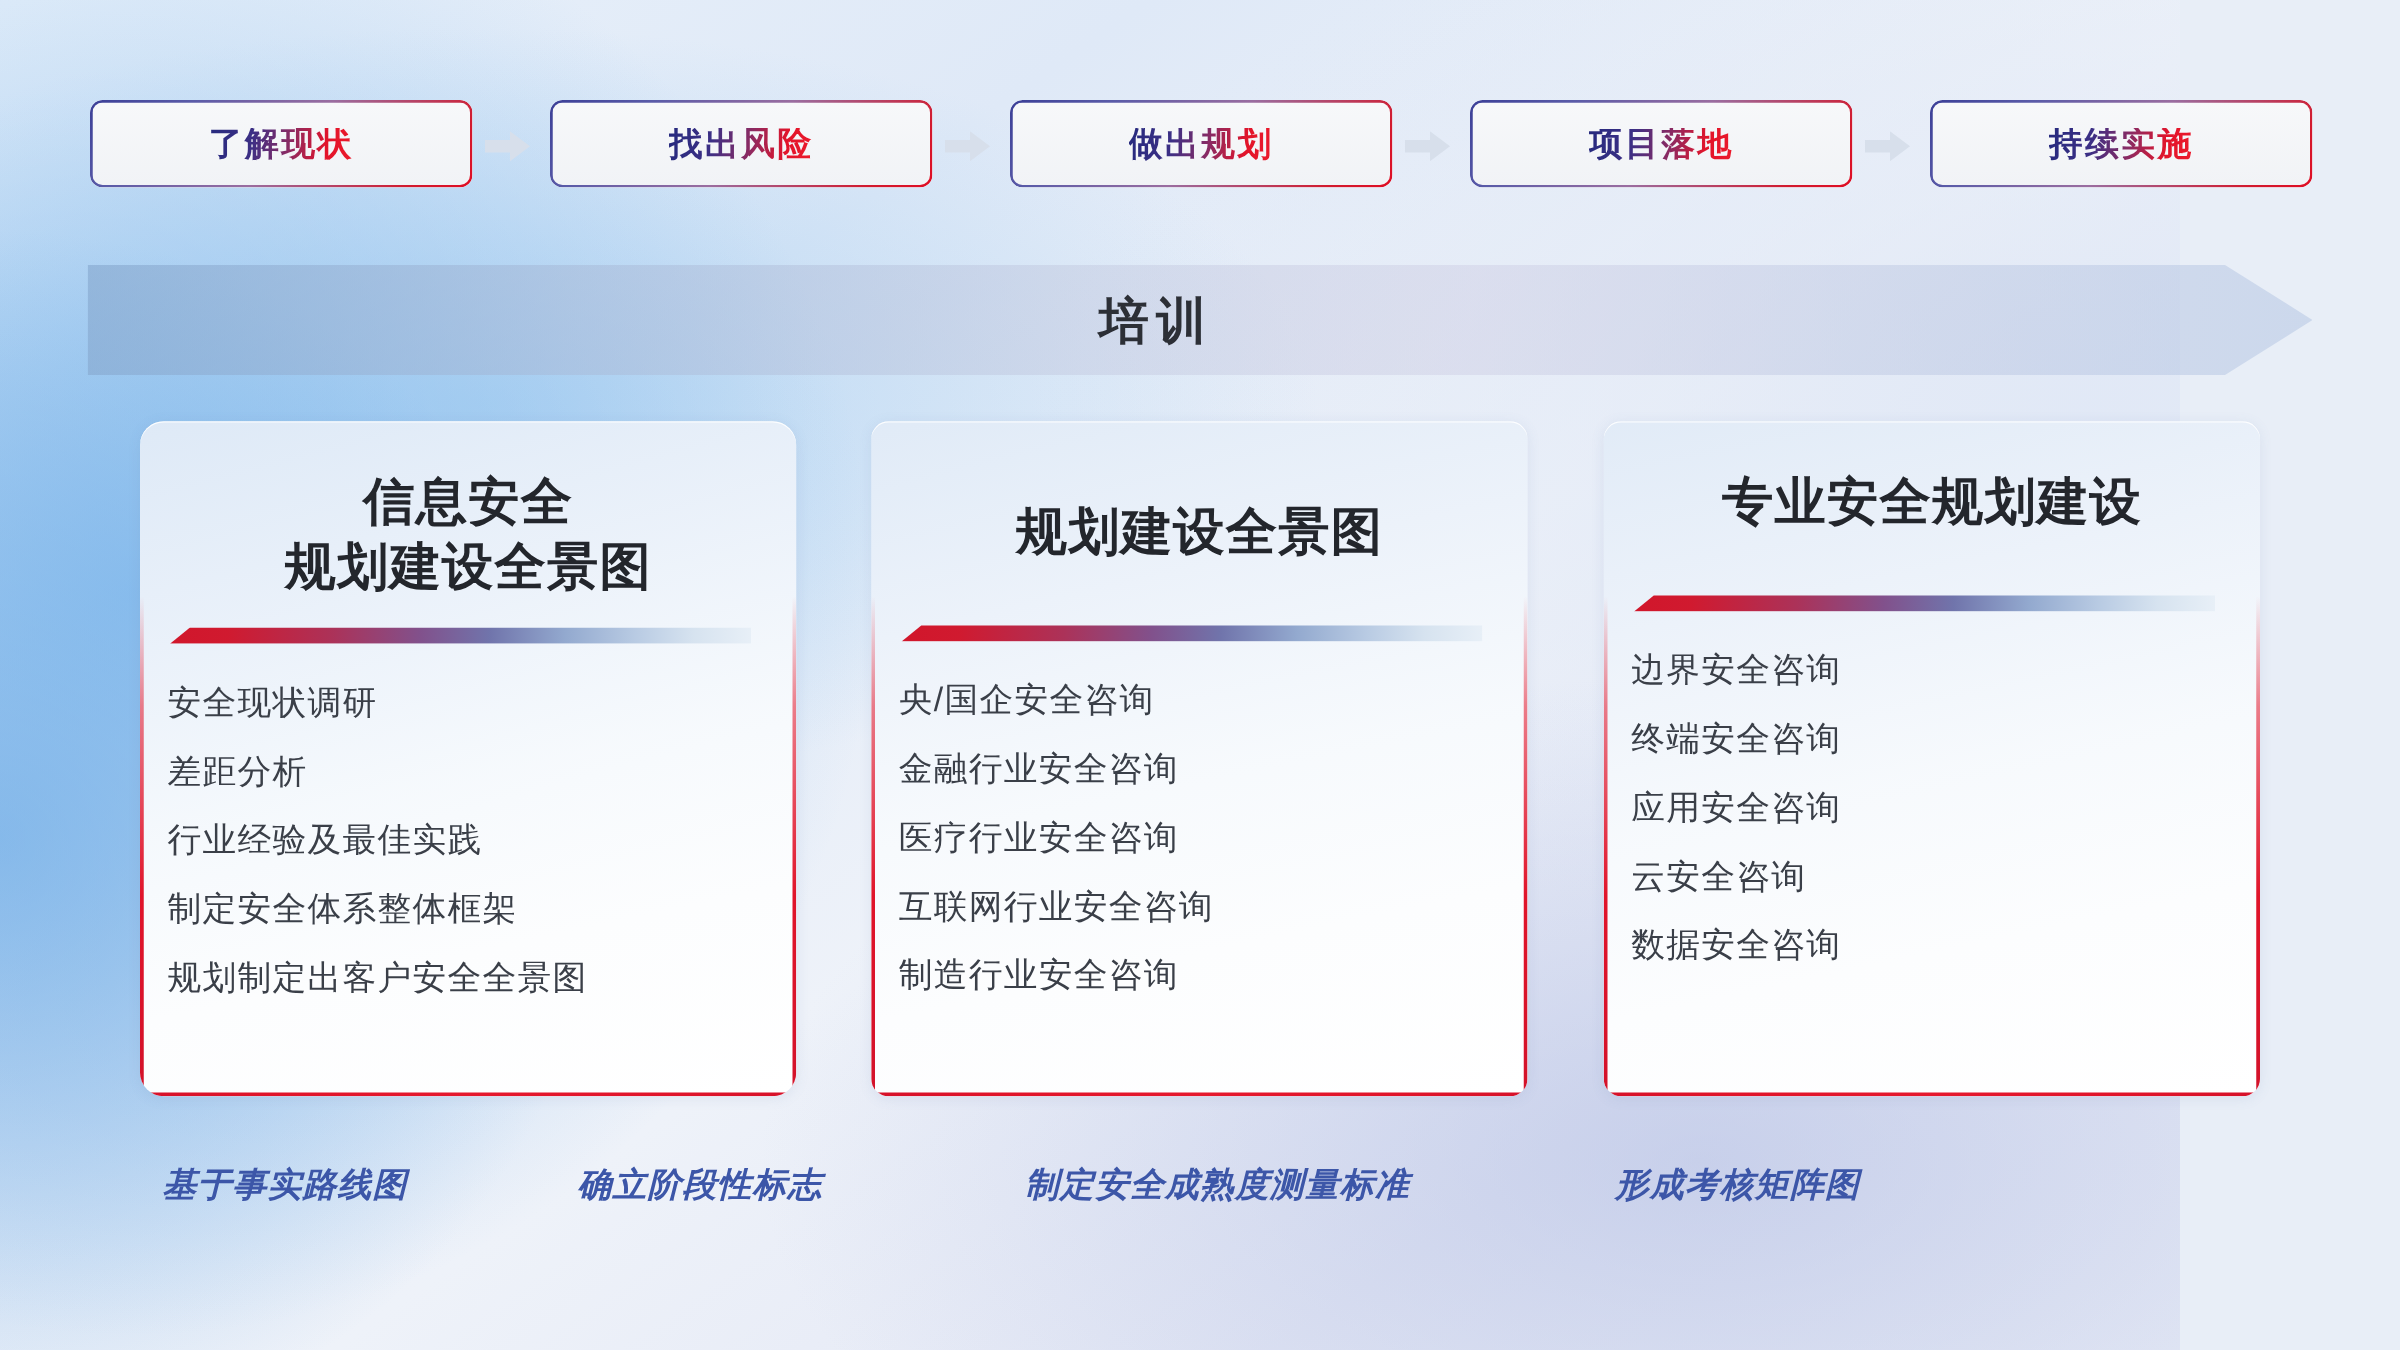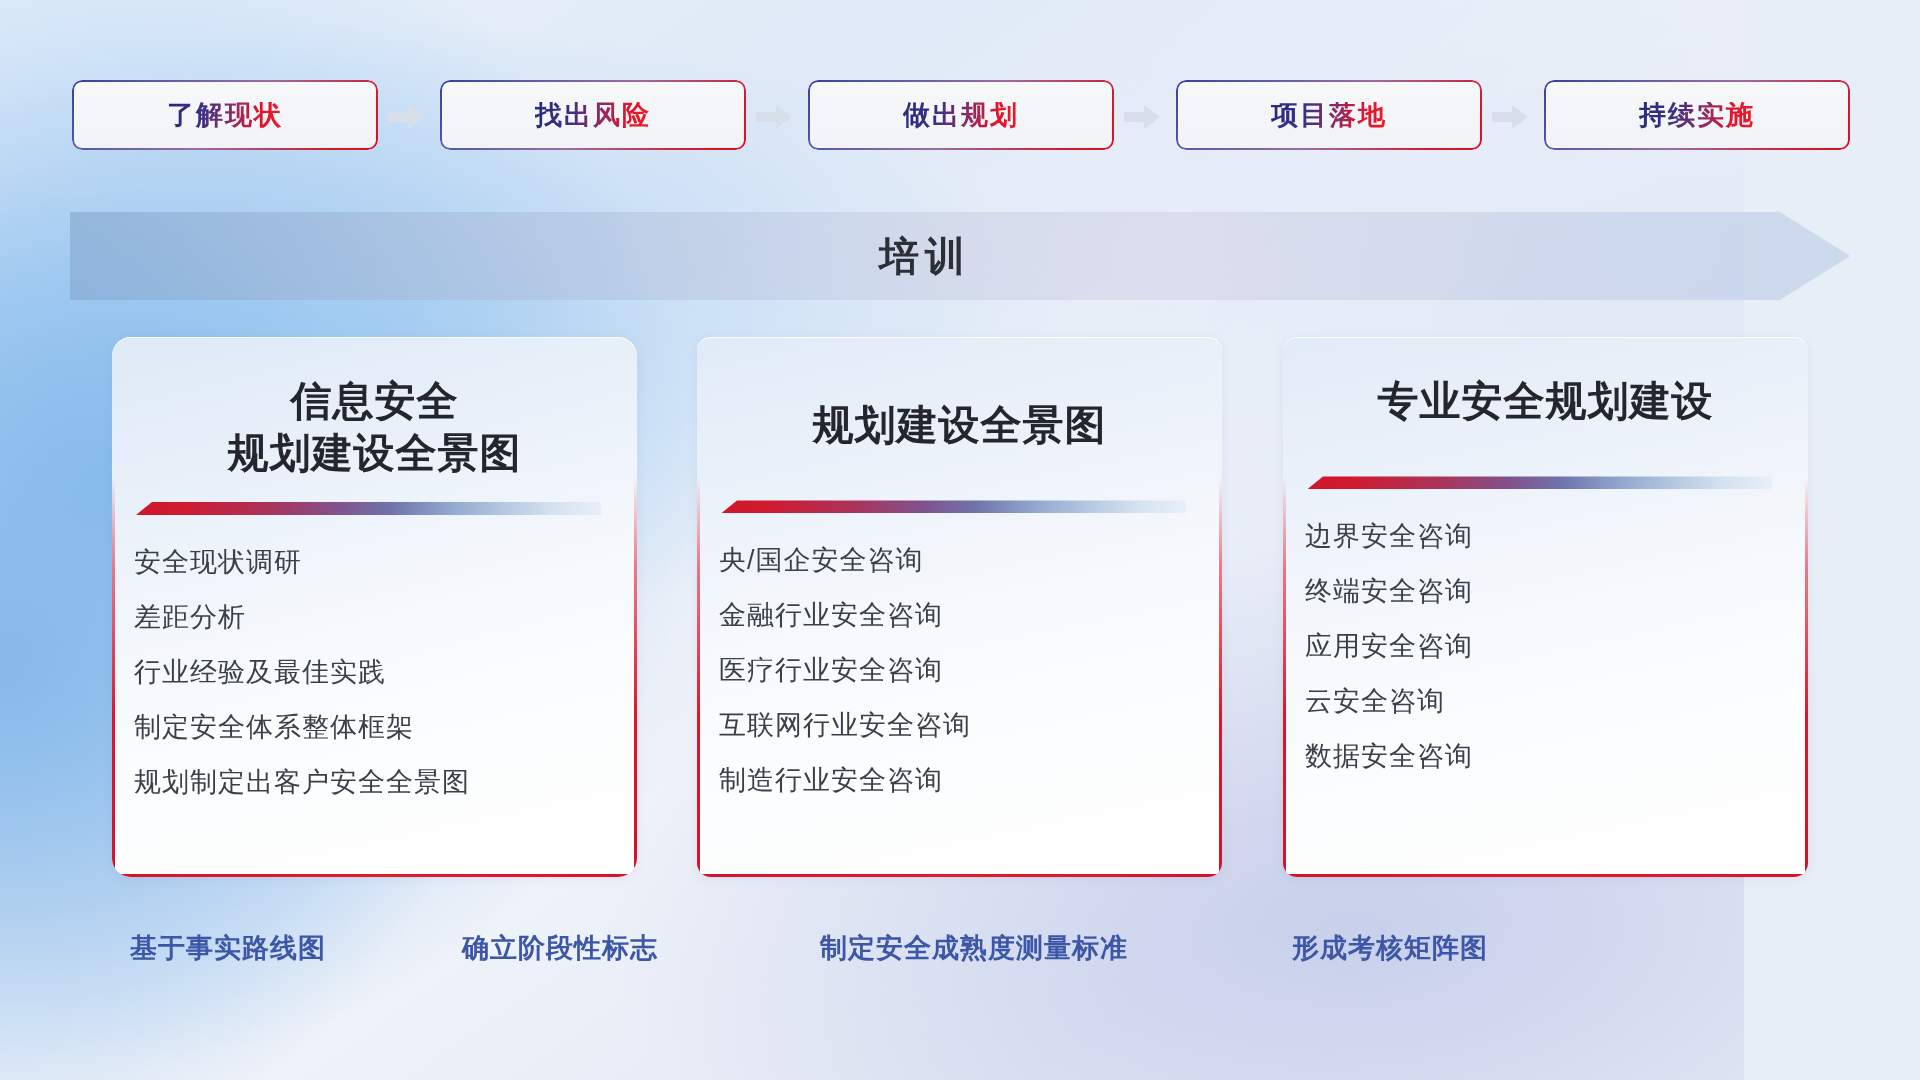--- a/index.html
+++ b/index.html
@@ -121,20 +121,21 @@
     font-size:27px;color:#3a3f48;line-height:1;
     margin-bottom:28px;letter-spacing:1px;white-space:nowrap;
   }
   .card-list li:last-child{margin-bottom:0;}
 
   
   .foot-label{
     position:absolute;top:930px;
     font-size:27px;font-weight:700;color:#3c56a8;letter-spacing:1px;
     white-space:nowrap;
+    font-style:italic;
   }
 </style>
 </head>
 <body>
 
 <div id="stage">
 
   <div id="steps">
 
     <div class="step-box" style="left:72px;width:306px;">

